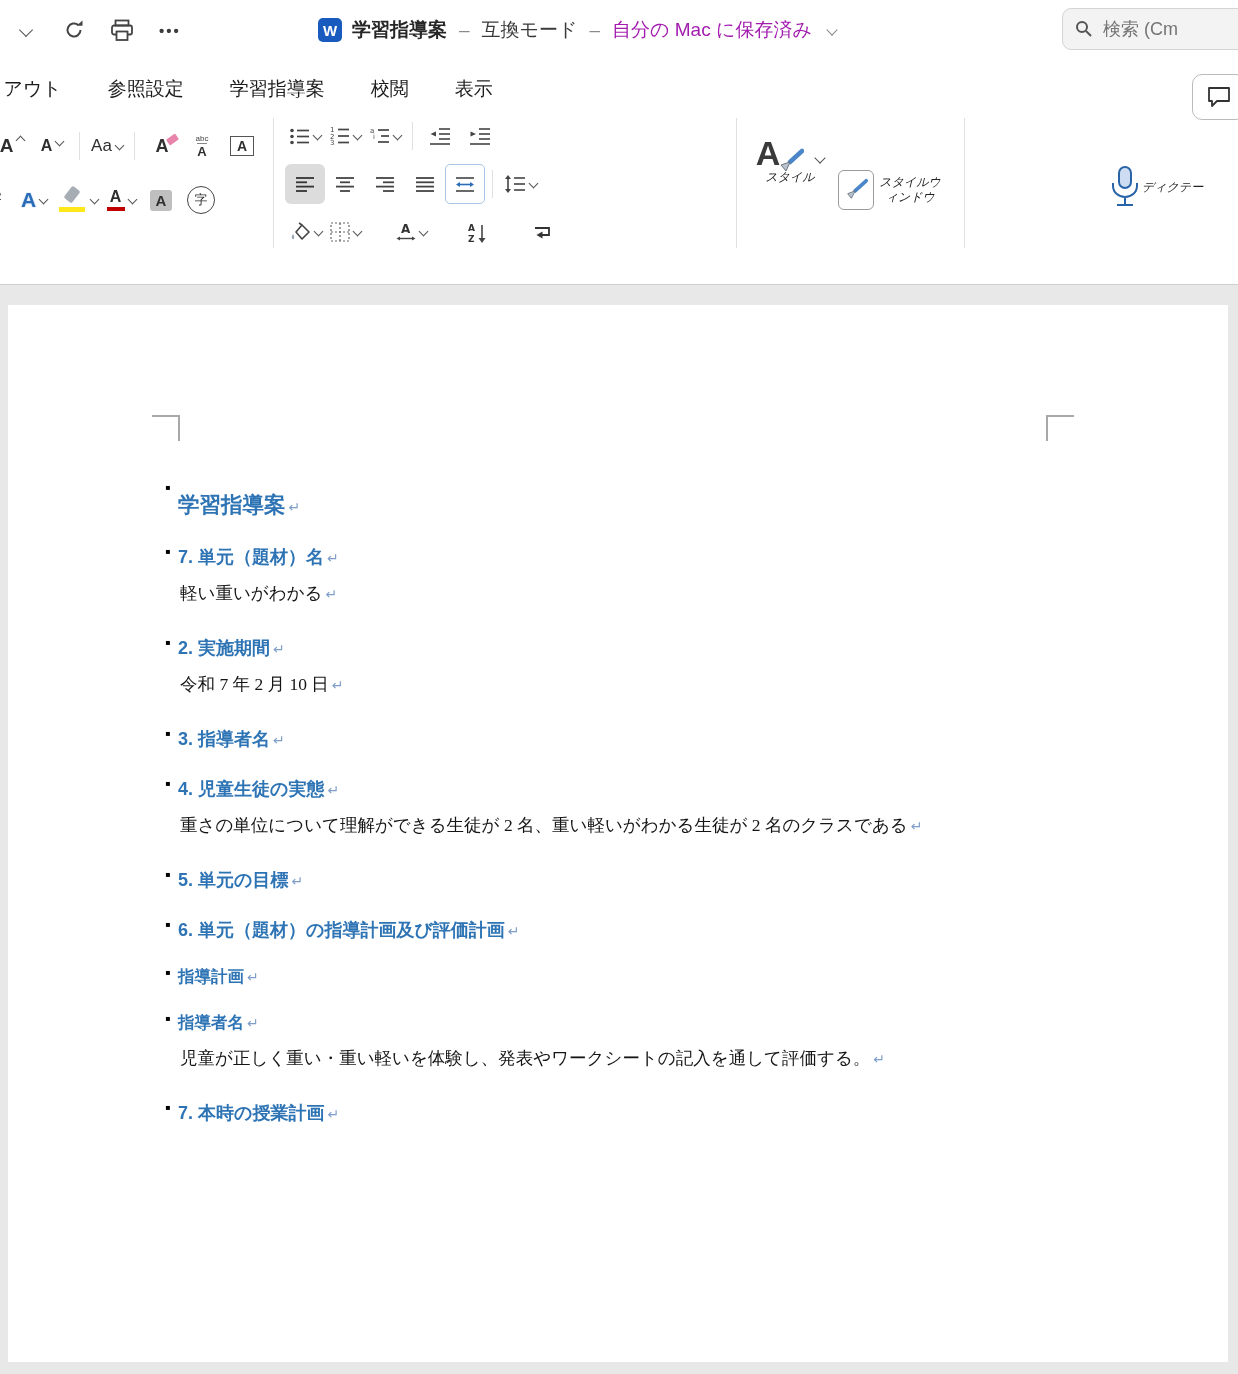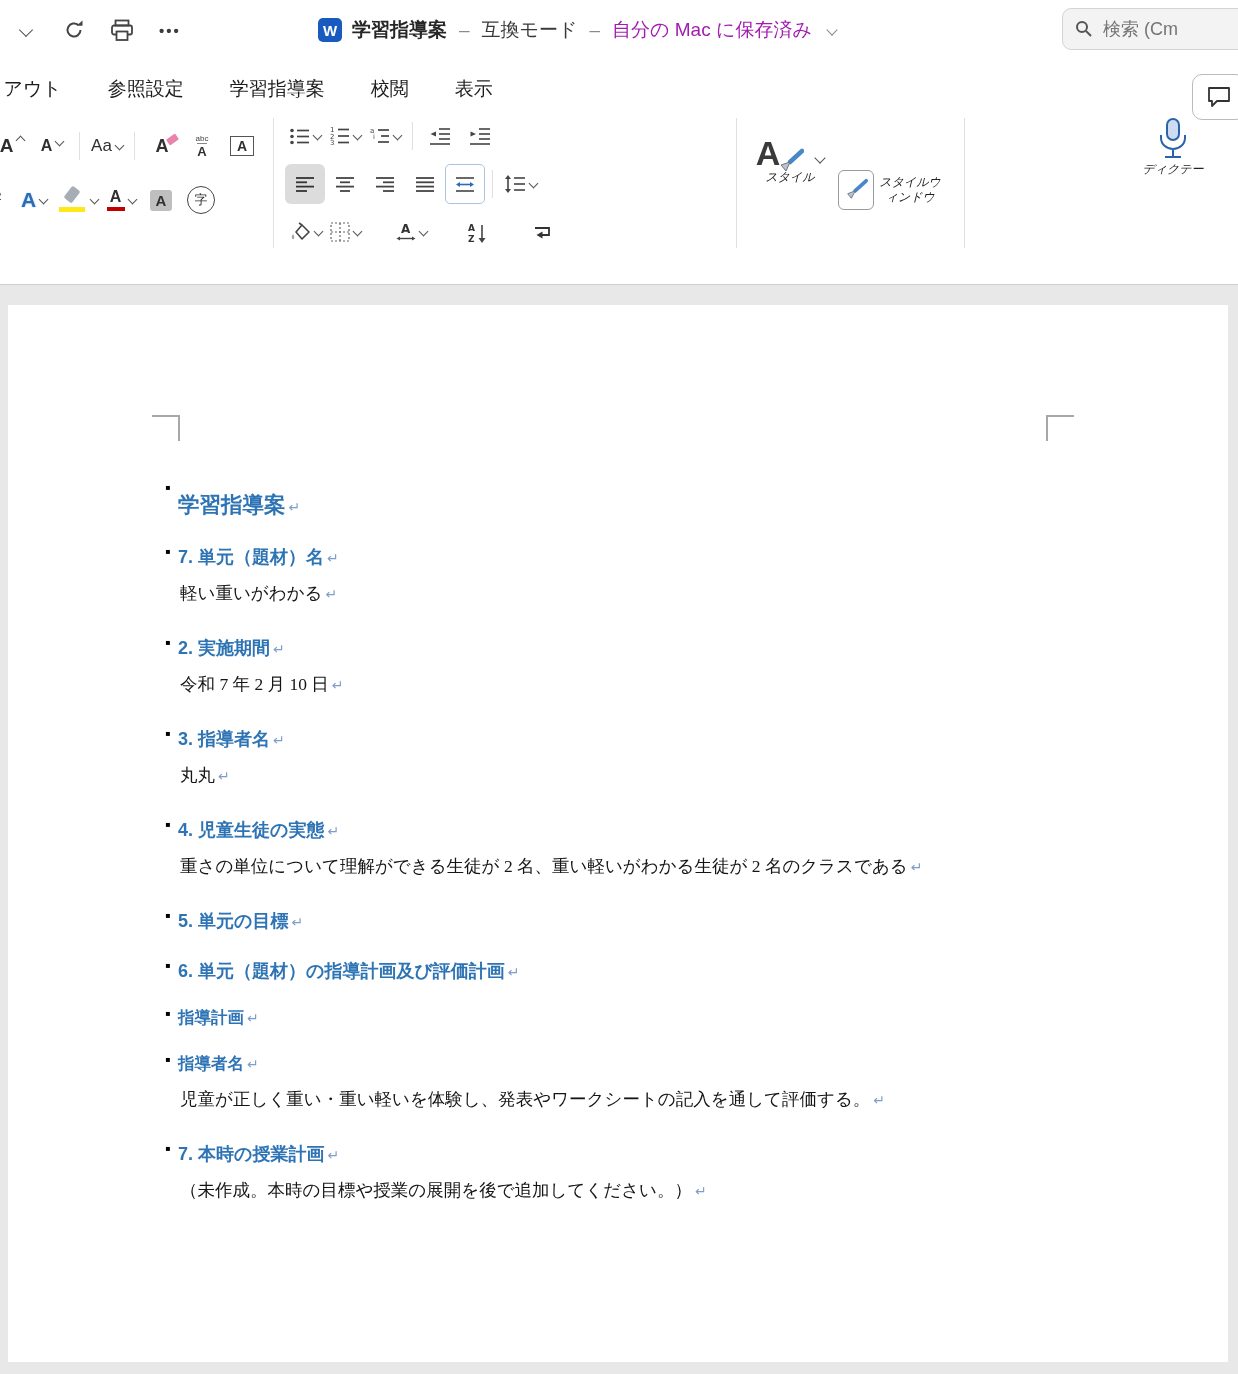--- a/index.html
+++ b/index.html
@@ -56,21 +56,21 @@
   .hl-pen{position:absolute;left:10px;top:0;width:10px;height:15px;background:#a7adb5;transform:rotate(38deg);border-radius:2px;}
   .hl-bar{position:absolute;left:2px;bottom:1px;width:26px;height:5px;background:#ffe81a;}
   
   .stylebig{display:flex;flex-direction:column;align-items:center;width:96px;padding-top:10px;}
   .stylebig .iconrow{position:relative;display:flex;align-items:flex-end;height:52px;}
   .styleA{font-size:34px;font-weight:bold;color:#3a3a3a;line-height:1;}
   .brushwrap{position:relative;top:4px;left:-4px;}
   .glabel{font-size:12px;color:#222;margin-top:0;text-align:center;line-height:1.25;font-style:italic;}
   .stylewin{display:flex;flex-direction:row;align-items:center;width:108px;padding-top:14px;}
   .panel-icon{width:48px;height:38px;border:1.5px solid #9a9a9a;border-radius:6px;background:#fff;display:flex;align-items:center;justify-content:center;}
-  .dictation{margin-left:auto;display:flex;flex-direction:column;align-items:center;width:130px;padding-top:8px;overflow:visible;}
+  .dictation{margin-left:auto;display:flex;flex-direction:row;align-items:center;width:130px;padding-top:8px;overflow:visible;}
   
   .docarea{position:absolute;left:0;right:0;top:285px;bottom:0;background:#e8e8e8;}
   .page{position:absolute;left:8px;right:10px;top:20px;bottom:12px;background:#ffffff;}
   .cm{position:absolute;width:26px;height:24px;}
   .cm.tl{left:144px;top:110px;border-top:2px solid #a8a8a8;border-right:2px solid #a8a8a8;}
   .cm.tr{right:154px;top:110px;border-top:2px solid #a8a8a8;border-left:2px solid #a8a8a8;}
   .content{position:absolute;left:170px;top:185px;width:905px;}
   .h{position:relative;color:#2E74B5;font-weight:bold;font-size:18px;margin:26px 0 0 0;font-family:"Liberation Sans","DejaVu Sans",sans-serif;}
   .sec.sub .h{font-size:16.5px;margin-top:24px;}
   .title-h{font-size:21.5px;margin:0;}
@@ -445,21 +445,20 @@
         <p class="b"><span>軽い重いがわかる</span><span class="mark">↵</span></p>
       </div>
 
       <div class="sec">
         <div class="h"><span class="sq">▪</span><span>2. 実施期間</span><span class="mark">↵</span></div>
         <p class="b"><span>令和 7 年 2 月 10 日</span><span class="mark">↵</span></p>
       </div>
 
       <div class="sec">
         <div class="h"><span class="sq">▪</span><span>3. 指導者名</span><span class="mark">↵</span></div>
-        <p class="b"><span>丸丸</span><span class="mark">↵</span></p>
       </div>
 
       <div class="sec">
         <div class="h"><span class="sq">▪</span><span>4. 児童生徒の実態</span><span class="mark">↵</span></div>
         <p class="b"><span>重さの単位について理解ができる生徒が 2 名、重い軽いがわかる生徒が 2 名のクラスである</span><span class="mark">↵</span></p>
       </div>
 
       <div class="sec">
         <div class="h"><span class="sq">▪</span><span>5. 単元の目標</span><span class="mark">↵</span></div>
       </div>
@@ -472,18 +471,17 @@
         <div class="h"><span class="sq">▪</span><span>指導計画</span><span class="mark">↵</span></div>
       </div>
 
       <div class="sec sub">
         <div class="h"><span class="sq">▪</span><span>指導者名</span><span class="mark">↵</span></div>
         <p class="b"><span>児童が正しく重い・重い軽いを体験し、発表やワークシートの記入を通して評価する。</span><span class="mark">↵</span></p>
       </div>
 
       <div class="sec">
         <div class="h"><span class="sq">▪</span><span>7. 本時の授業計画</span><span class="mark">↵</span></div>
-        <p class="b"><span>（未作成。本時の目標や授業の展開を後で追加してください。）</span><span class="mark">↵</span></p>
       </div>
 
     </div>
   </div>
 </div>
 
 </body></html>

